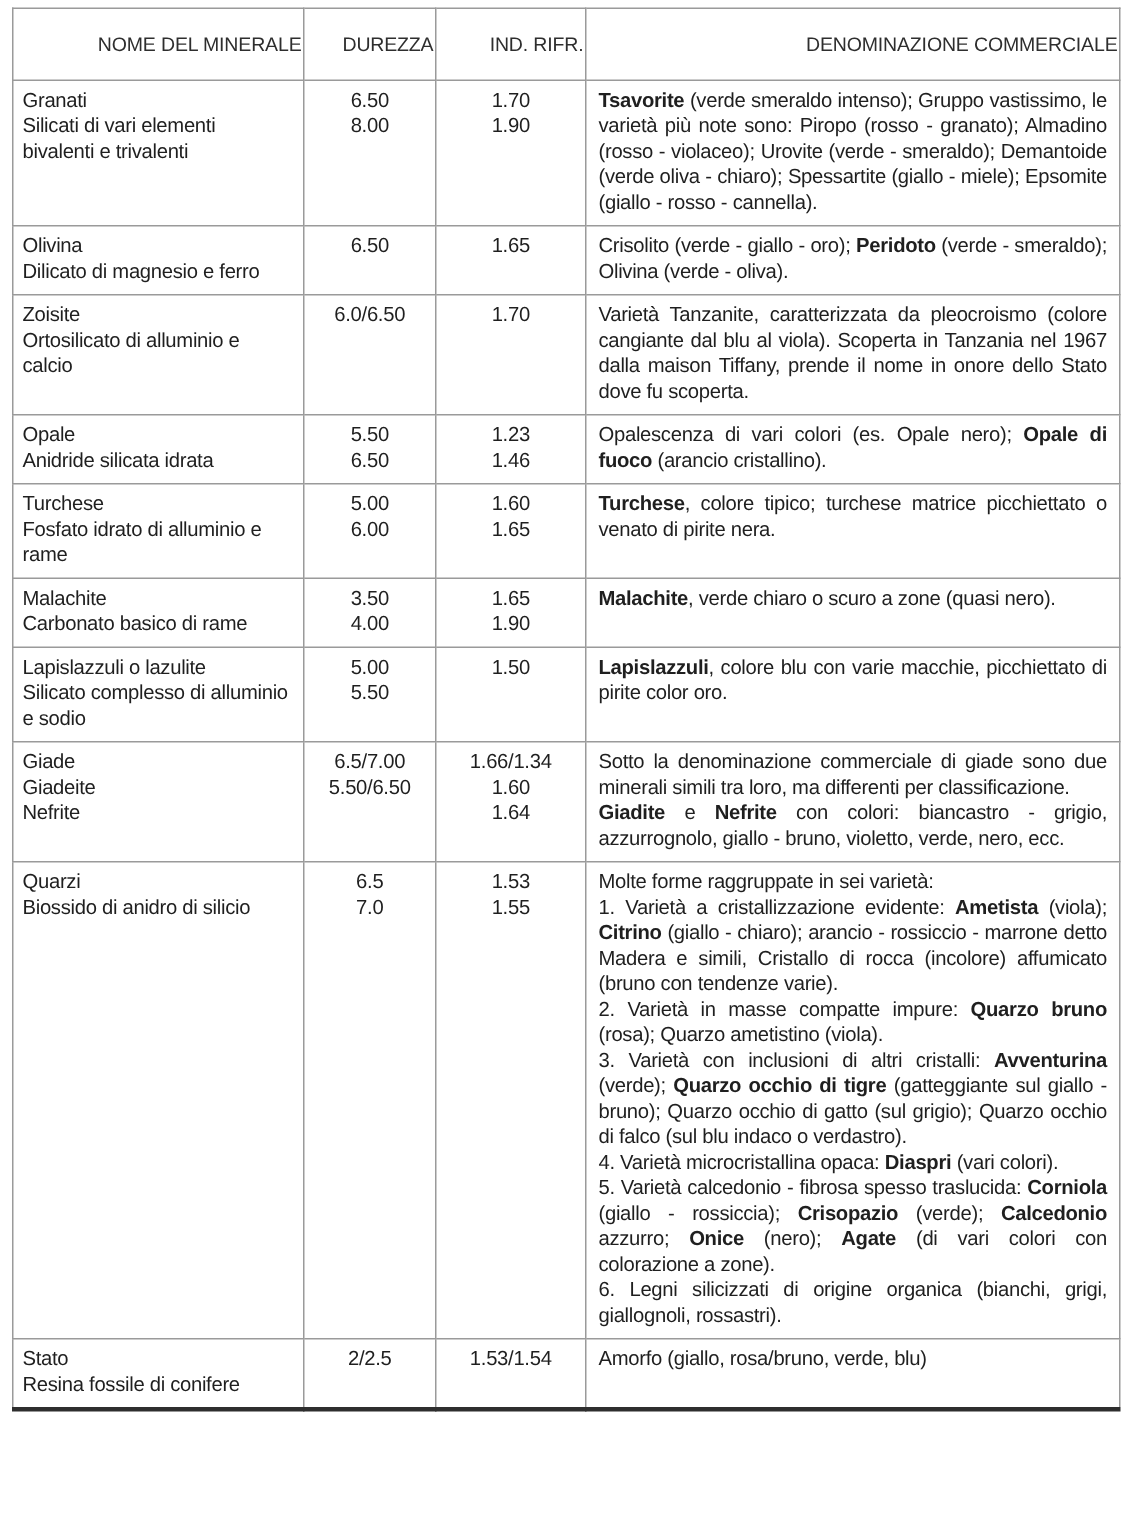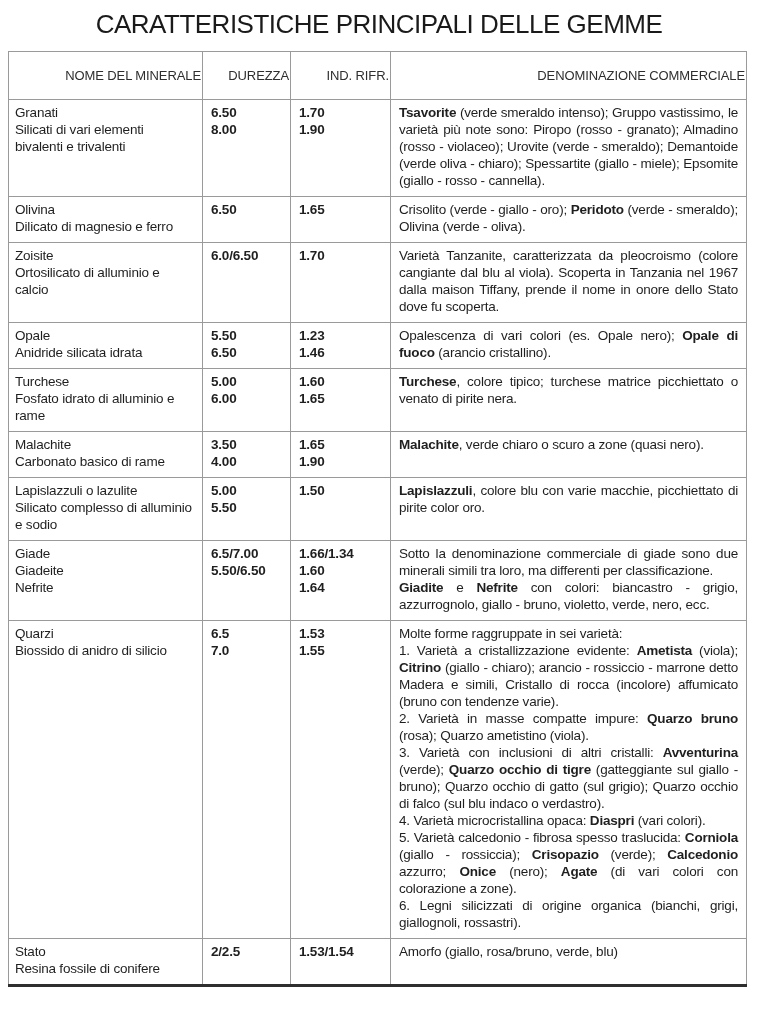--- a/index.html
+++ b/index.html
@@ -47,30 +47,29 @@
     text-align: right;
     letter-spacing: -0.1px;
   }
   td {
     font-size: 13.5px;
     line-height: 17px;
     padding: 4px 8px 7px 8px;
     letter-spacing: -0.2px;
   }
   td.c-name { padding-left: 6px; }
-  td.c-num  { text-align: left; font-weight: bold; }
+  td.c-num  { text-align: center; }
   td.c-comm { text-align: justify; }
   .bold { font-weight: bold; }
   .commercial-paragraph { margin: 0; }
 </style>
 </head>
 <body>
 
 <div class="page">
-  <h1 class="doc-title">CARATTERISTICHE PRINCIPALI DELLE GEMME</h1>
 
   <table class="gem-table">
     <colgroup>
       <col style="width:194px">
       <col style="width:88px">
       <col style="width:100px">
       <col style="width:356px">
     </colgroup>
     <thead>
       <tr>

